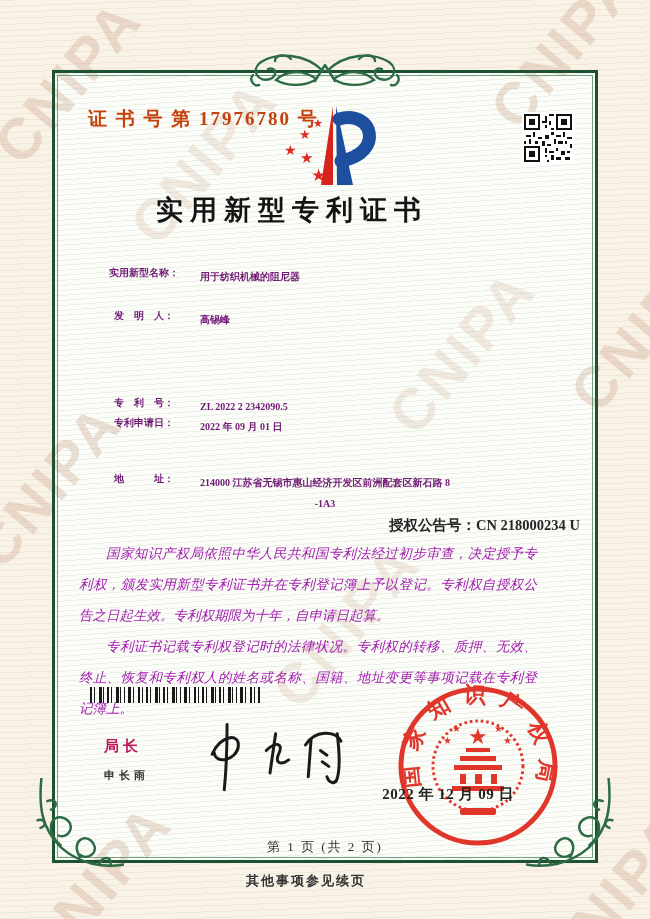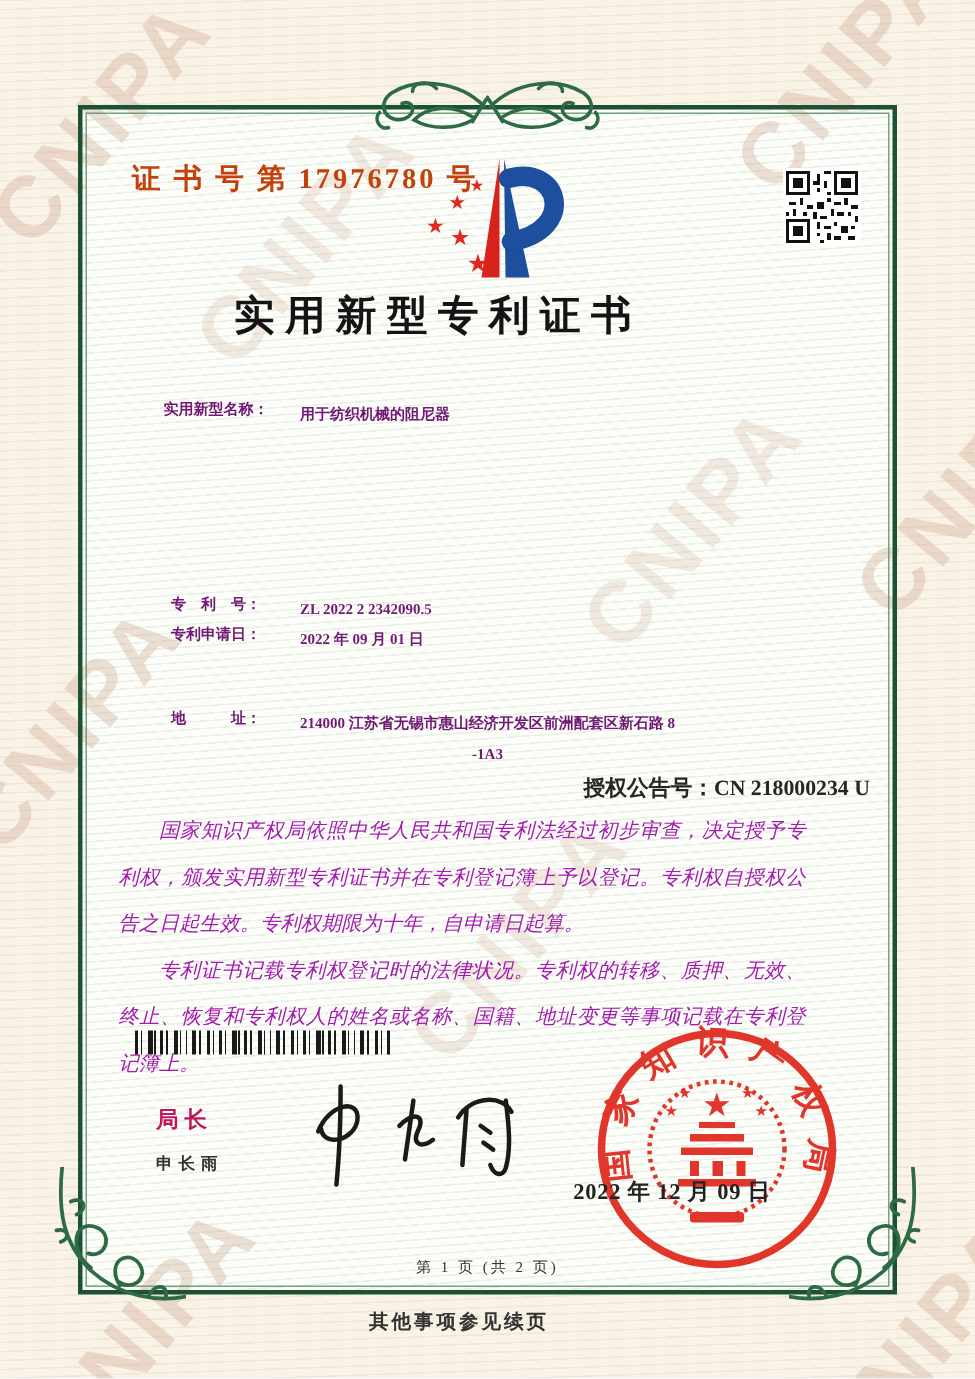--- a/index.html
+++ b/index.html
@@ -79,21 +79,21 @@
       #191919 52px 53px,transparent 53px 56px);
   }
   .signer-title{position:absolute;left:104px;top:737px;font-size:15px;font-weight:600;letter-spacing:4px;color:#be185d;}
   .signer-name{position:absolute;left:104px;top:768px;font-size:11px;font-weight:600;letter-spacing:4px;color:#333;}
   .signature{position:absolute;left:186px;top:716px;width:168px;height:84px;}
   .seal{position:absolute;left:394px;top:682px;width:168px;height:168px;opacity:.93;}
   .seal-date{
     position:absolute;left:378px;top:785px;width:140px;text-align:center;
     font-size:15px;font-weight:bold;color:#222;letter-spacing:.5px;
   }
-  .page-info{position:absolute;left:52px;top:838px;width:546px;text-align:center;font-size:10px;color:#333;letter-spacing:2px;}
+  .page-info{position:absolute;left:52px;top:838px;width:546px;text-align:center;font-size:13px;color:#333;letter-spacing:2px;}
   .cont-note{position:absolute;left:0;top:872px;width:612px;text-align:center;font-size:13px;font-weight:600;color:#333;letter-spacing:2px;}
 </style>
 </head>
 <body>
 
 <div class="page">
 
   <div class="frame-bg"></div>
 
   <div class="wm" style="left:-28px;top:48px;">CNIPA</div>
@@ -199,20 +199,23 @@
         <rect x="18" y="19" width="2" height="1"></rect>
       <rect x="10" y="20" width="1" height="1"></rect>
     </g>
   </svg>
 
   <div class="title">实用新型专利证书</div>
 
   <div class="field-row row-name">
     <span class="field-label">实用新型名称：</span><span class="field-value">用于纺织机械的阻尼器</span>
   </div>
+  <div class="field-row row-inventor">
+    <span class="field-label">发　明　人：</span><span class="field-value">高锡峰</span>
+  </div>
   <div class="field-row row-patno">
     <span class="field-label">专　利　号：</span><span class="field-value">ZL 2022 2 2342090.5</span>
   </div>
   <div class="field-row row-filing">
     <span class="field-label">专利申请日：</span><span class="field-value">2022 年 09 月 01 日</span>
   </div>
   <div class="field-row row-address">
     <span class="field-label">地　　　址：</span><span class="field-value"><span>214000 江苏省无锡市惠山经济开发区前洲配套区新石路 8</span><br><span>-1A3</span></span>
   </div>
   <div class="grant-no">

